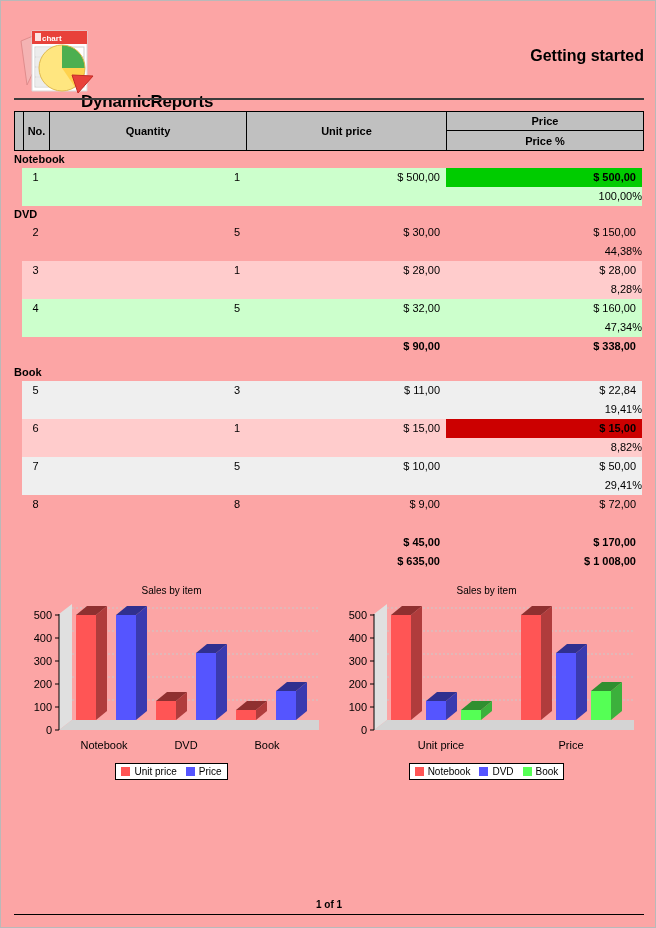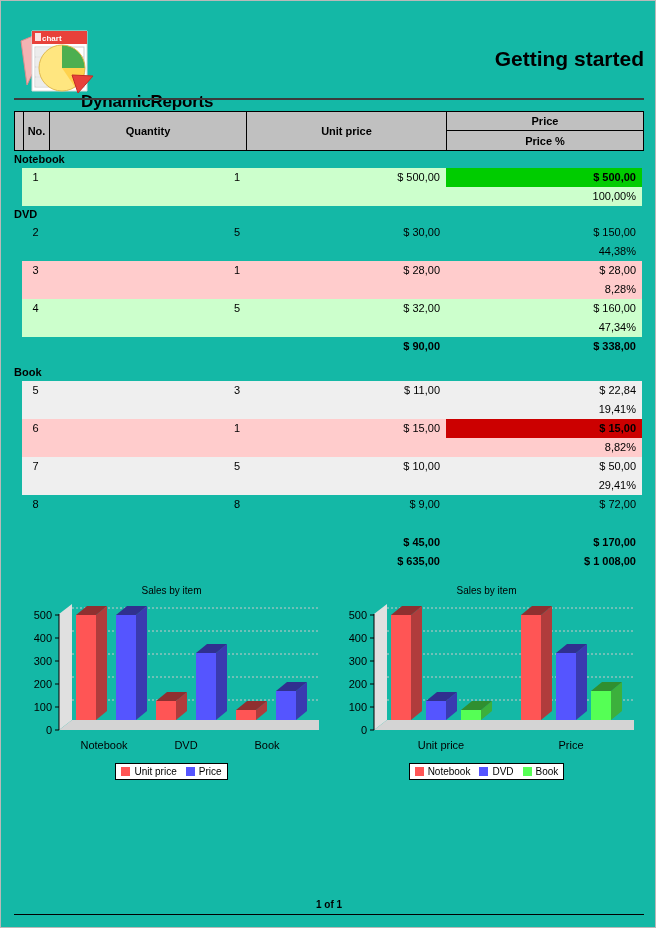--- a/index.html
+++ b/index.html
@@ -7,21 +7,21 @@
     padding: 0;
     background: #ffffff;
   }
   body {
     font-family: "Liberation Sans", sans-serif;
   }
   .page {
     position: relative;
     width: 656px;
     height: 928px;
-    background: #14b8a6;
+    background: #fca5a5;
     border: 1px solid #b9b9b9;
     box-sizing: border-box;
     overflow: hidden;
   }
 
   
   .header {
     position: absolute;
     left: 0; top: 0;
     width: 656px;
@@ -37,21 +37,21 @@
     left: 80px; top: 46px;
     font-size: 17px;
     font-weight: bold;
     color: #000;
     letter-spacing: -0.2px;
     margin-top: 45px;
   }
   .header-right {
     position: absolute;
     right: 13px; top: 46px;
-    font-size: 21px;
+    font-size: 16px;
     font-weight: bold;
     color: #000;
   }
   .header-rule {
     position: absolute;
     left: 13px; top: 97px;
     width: 630px;
     height: 0;
     border-top: 2px solid #3b3b3b;
   }
@@ -117,21 +117,21 @@
     position: absolute;
     box-sizing: border-box;
     font-size: 11px;
     line-height: 19px;
     height: 19px;
   }
   .c-no    { left: 8px;  width: 27px;  text-align: center; }
   .c-qty   { left: 35px; width: 197px; text-align: right; padding-right: 6px; }
   .c-unit  { left: 232px; width: 200px; text-align: right; padding-right: 6px; }
   .c-price { left: 432px; width: 196px; text-align: right; padding-right: 6px; }
-  .c-pct   { left: 432px; top: 19px; width: 196px; text-align: right; padding-right: 6px; }
+  .c-pct   { left: 432px; top: 19px; width: 196px; text-align: right; }
 
   .c-price.max {
     background: #00cc00;
     font-weight: bold;
   }
   .c-price.min {
     background: #cc0000;
     font-weight: bold;
   }
   .row.green .c-qty, .row.green .c-unit { }

